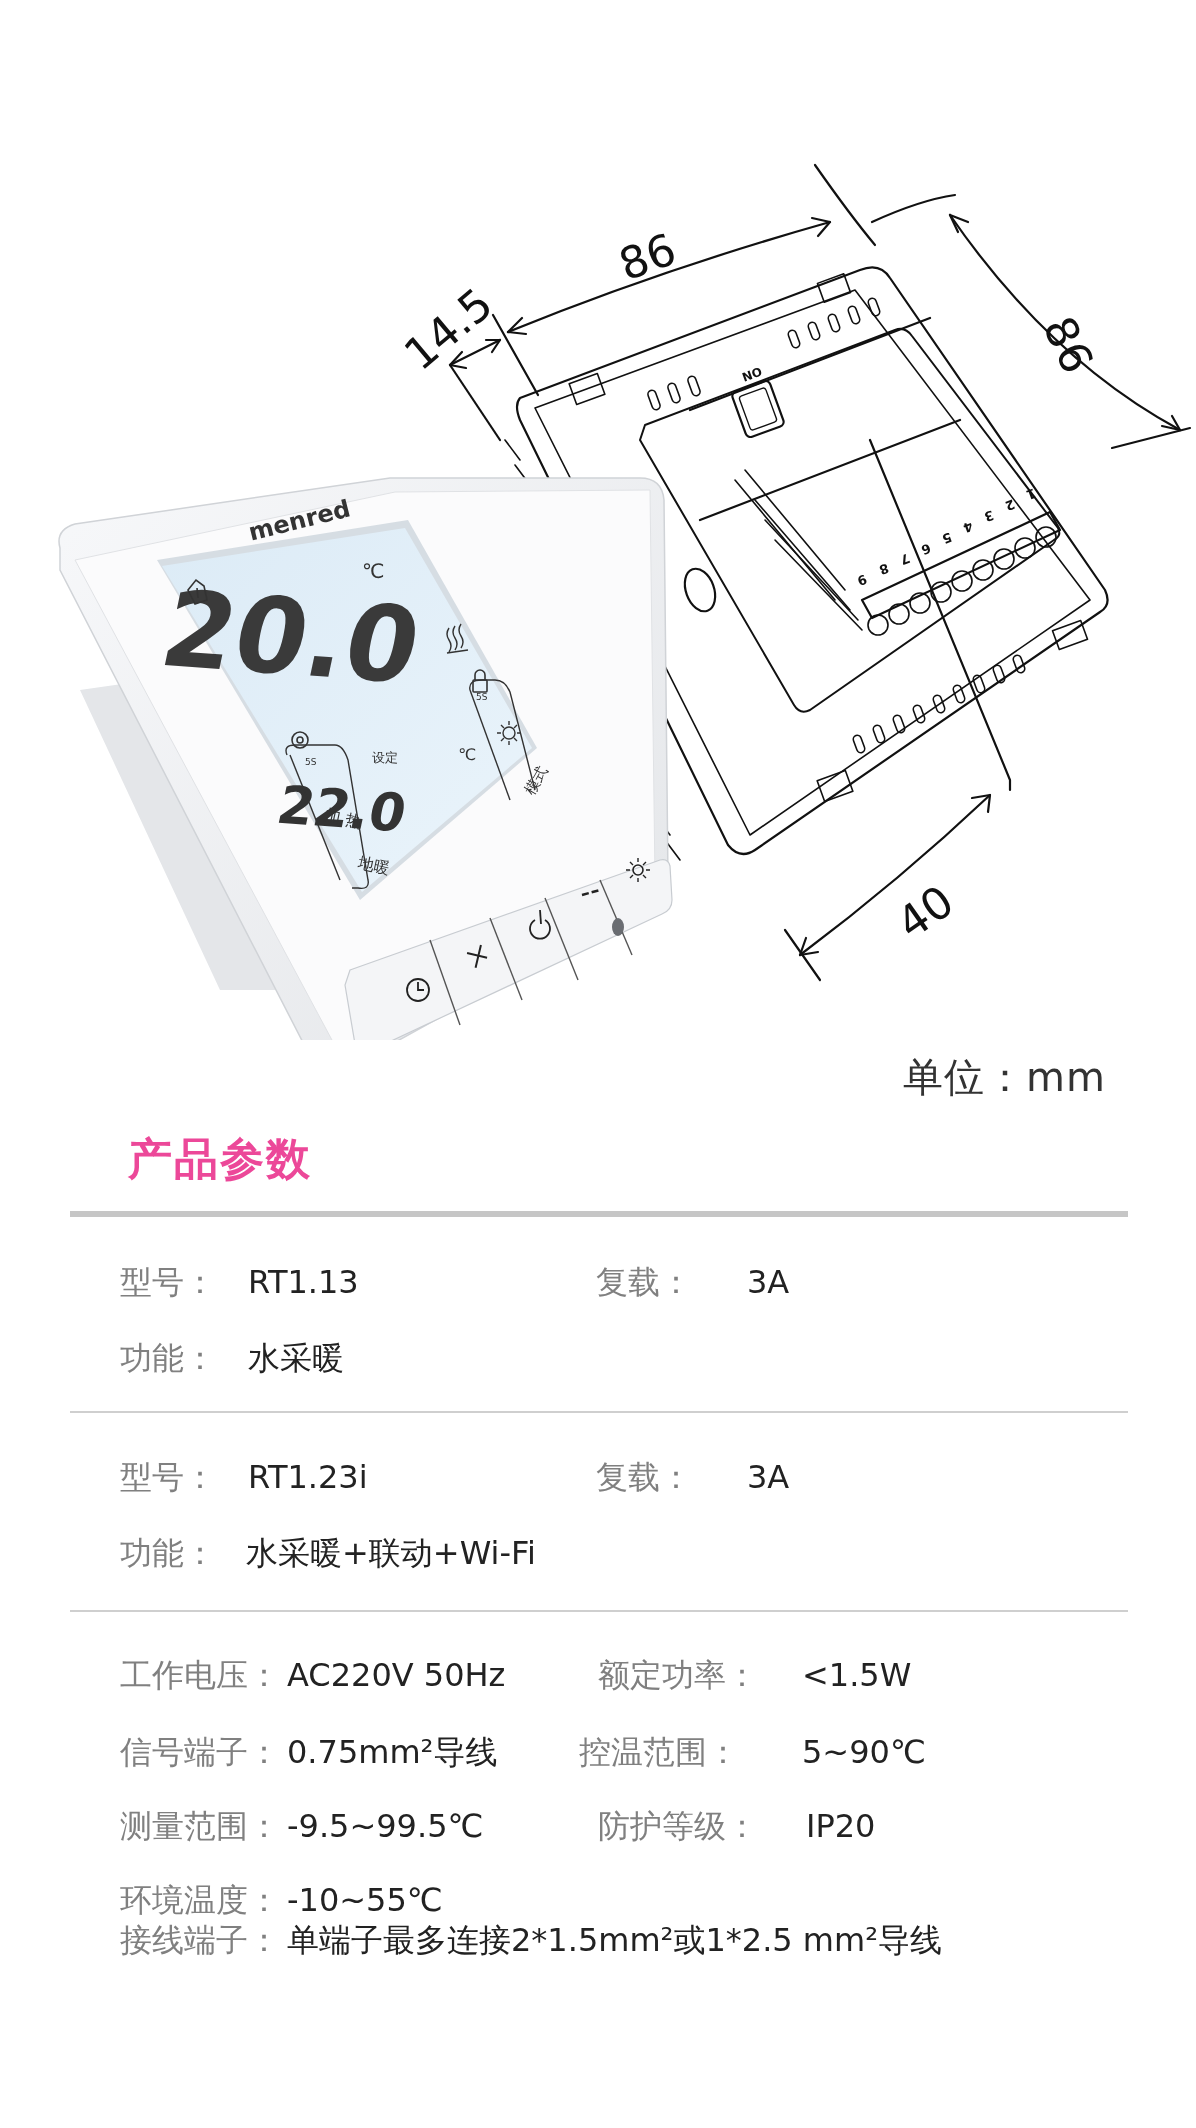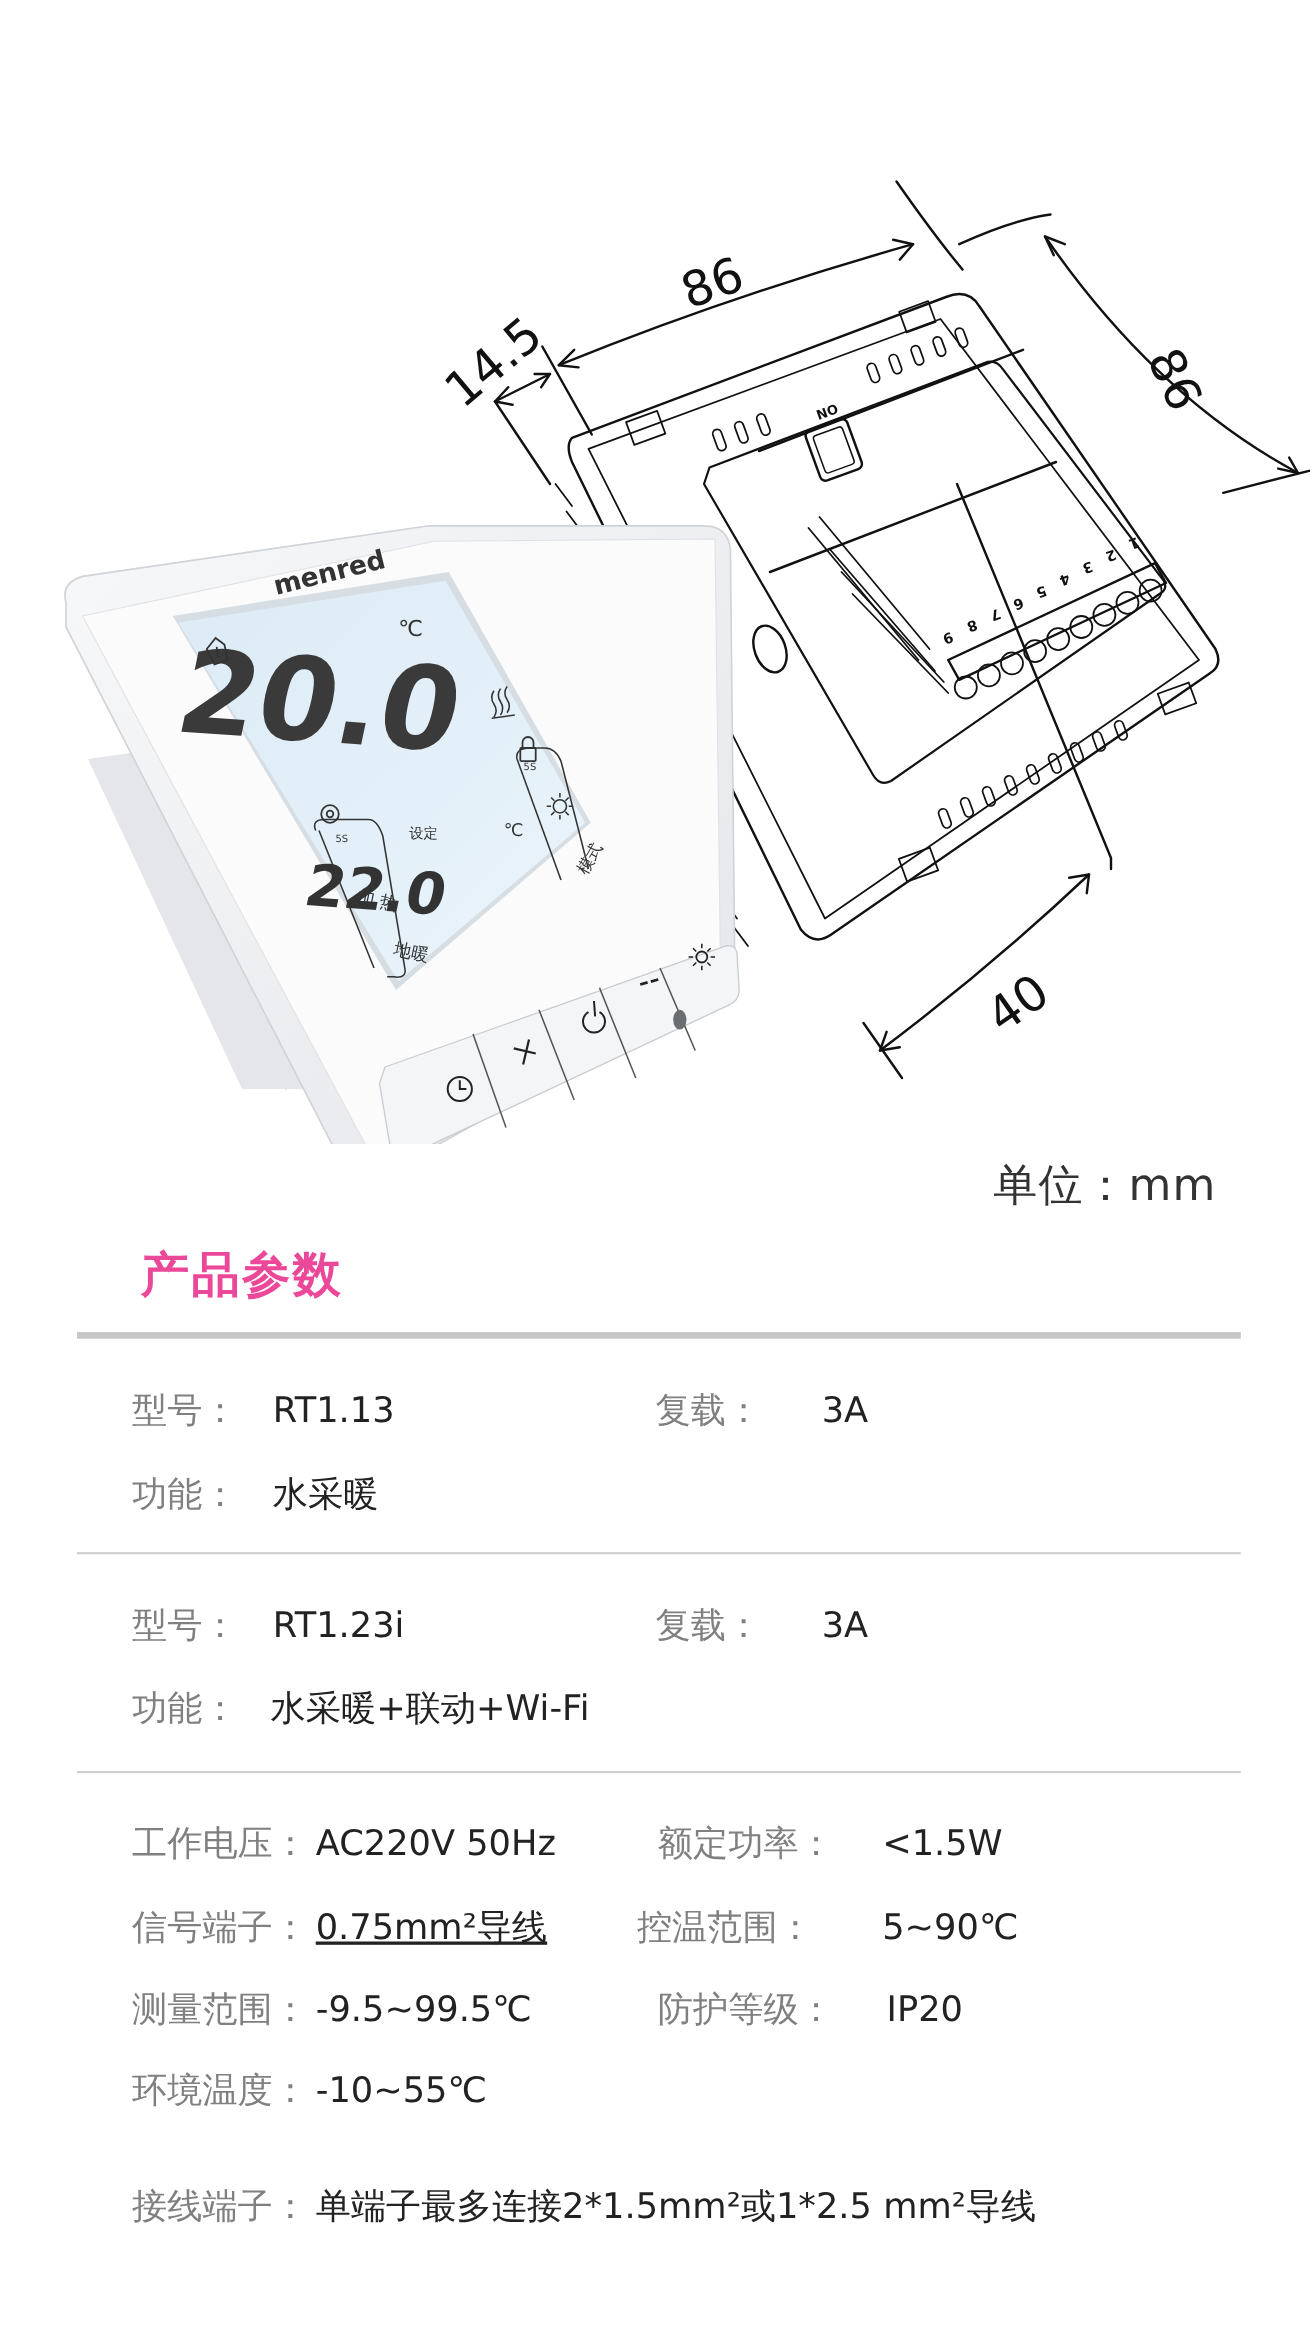--- a/index.html
+++ b/index.html
@@ -291,31 +291,31 @@
 
 <div>
   <div class="row" style="top:1655px; left:0; width:960px;">
     <span class="lbl" style="left:120px;">工作电压：</span>
     <span class="val" style="left:287px;">AC220V 50Hz</span>
     <span class="lbl" style="left:598px;">额定功率：</span>
     <span class="val" style="left:802px;">&lt;1.5W</span>
   </div>
   <div class="row" style="top:1732px; left:0; width:1196px;">
     <span class="lbl" style="left:120px;">信号端子：</span>
-    <span class="val" style="left:287px;text-decoration:underline;">0.75mm²导线</span>
+    <span class="val" style="left:287px;">0.75mm²导线</span>
     <span class="lbl" style="left:579px;">控温范围：</span>
     <span class="val" style="left:802px;">5~90℃</span>
   </div>
   <div class="row" style="top:1806px; left:0; width:1196px;">
     <span class="lbl" style="left:120px;">测量范围：</span>
     <span class="val" style="left:287px;">-9.5~99.5℃</span>
     <span class="lbl" style="left:598px;">防护等级：</span>
     <span class="val" style="left:806px;">IP20</span>
   </div>
   <div class="row" style="top:1880px; left:0; width:1196px;">
     <span class="lbl" style="left:120px;">环境温度：</span>
     <span class="val" style="left:287px;">-10~55℃</span>
   </div>
-  <div class="row" style="top:1985px; left:0; width:1196px;">
+  <div class="row" style="top:1920px; left:0; width:1196px;">
     <span class="lbl" style="left:120px;">接线端子：</span>
     <span class="val" style="left:287px;">单端子最多连接2*1.5mm²或1*2.5 mm²导线</span>
   </div>
 </div>
 
 </body></html>

